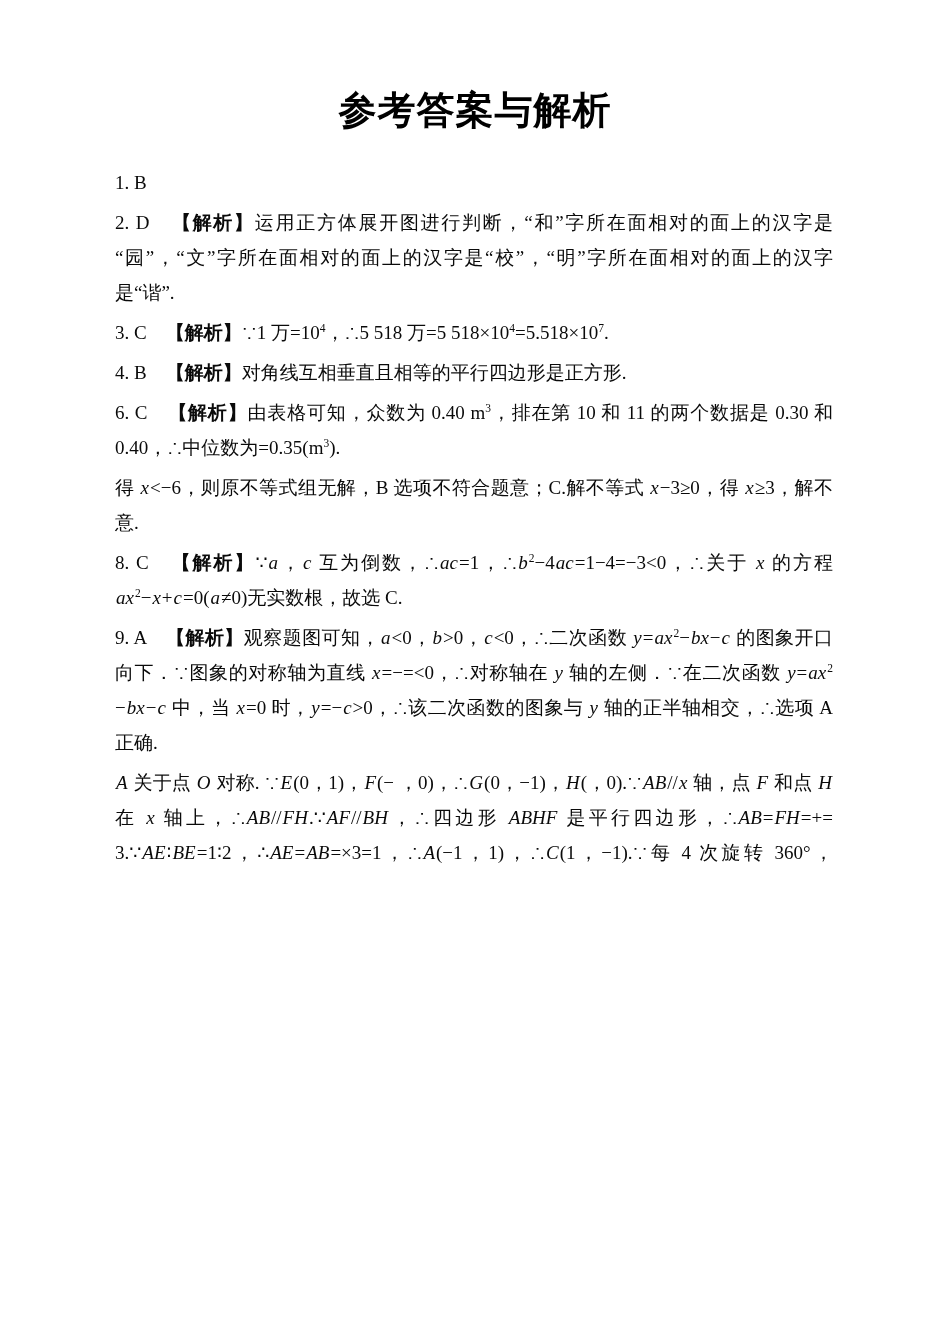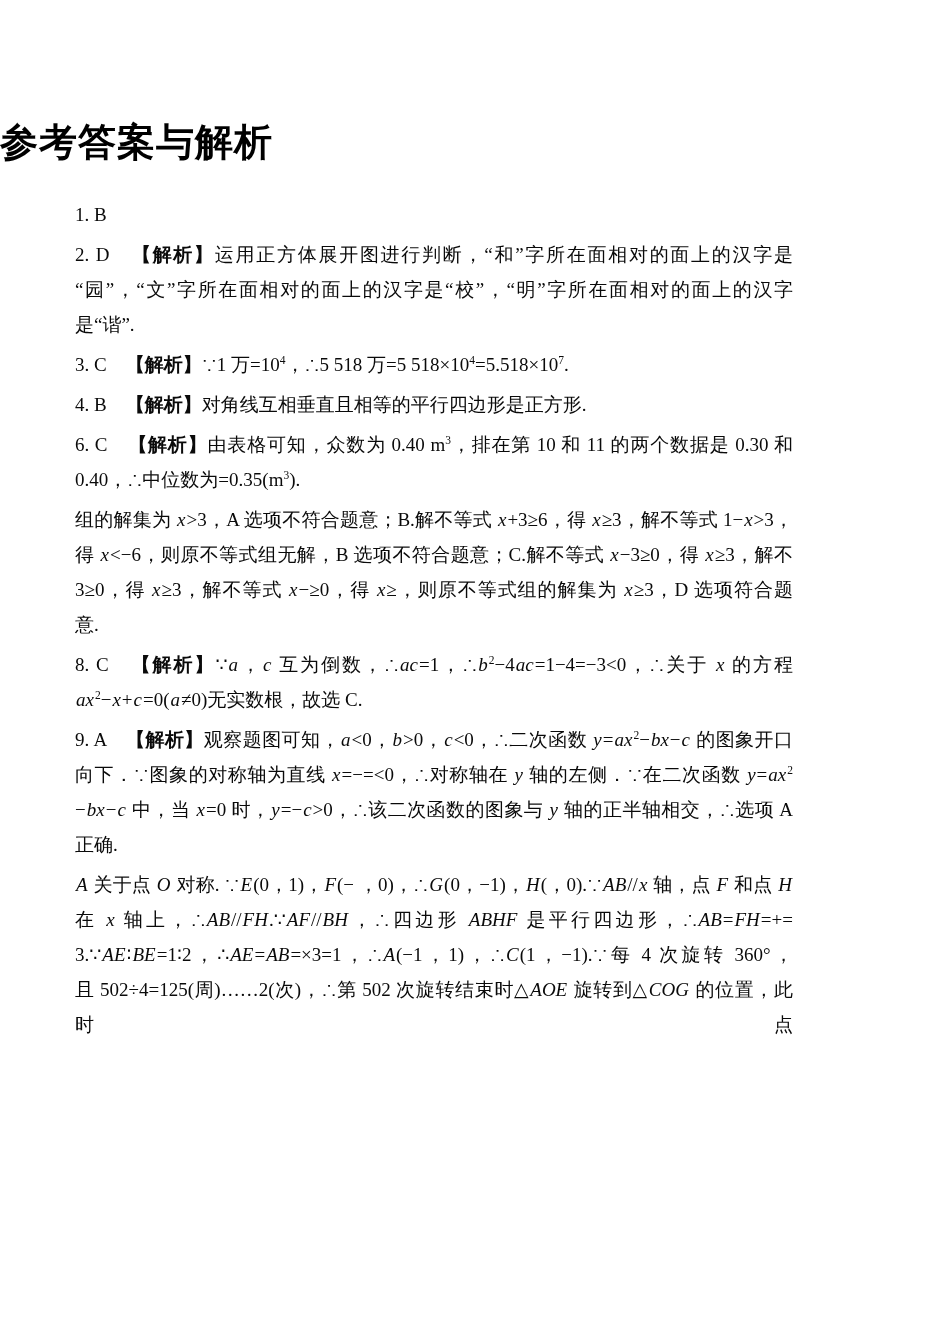--- a/index.html
+++ b/index.html
@@ -7,31 +7,31 @@
     position:relative;
     width:950px;
     height:1344px;
     background:#ffffff;
     overflow:hidden;
     font-family:"Liberation Serif","DejaVu Serif",serif;
     color:#0a0a0a;
   }
   .doc-title{
     margin:0;
-    padding-top:120px;
-    text-align:left;
+    padding-top:88px;
+    text-align:center;
     font-size:38px;
     line-height:44px;
     font-weight:bold;
     letter-spacing:1px;
     color:#000;
   }
   .content{
     width:718px;
-    margin-left:75px;
+    margin-left:115px;
     margin-top:33px;
   }
   .item{
     font-size:19px;
     line-height:35px;
     margin:0;
     margin-top:5px;
     color:#0a0a0a;
   }
   .item:first-child{margin-top:0;}
@@ -76,35 +76,32 @@
         <div class="line last">3. C　<span class="bold">【解析】</span>∵1 万=10<sup>4</sup>，∴5 518 万=5 518×10<sup>4</sup>=5.518×10<sup>7</sup>.</div>
       </div>
       <div class="item">
         <div class="line last">4. B　<span class="bold">【解析】</span>对角线互相垂直且相等的平行四边形是正方形.</div>
       </div>
       <div class="item">
         <div class="line">6. C　<span class="bold">【解析】</span>由表格可知，众数为 0.40 m<sup>3</sup>，排在第 10 和 11 的两个数据是 0.30 和</div>
         <div class="line last">0.40，∴中位数为=0.35(m<sup>3</sup>).</div>
       </div>
       <div class="item">
-        <div class="line">组的解集为 <i>x</i>&gt;3，A 选项不符合题意；B.解不等式 <i>x</i>+3≥6，得 <i>x</i>≥3，解不等式 1−<i>x</i>&gt;3，</div>
         <div class="line">得 <i>x</i>&lt;−6，则原不等式组无解，B 选项不符合题意；C.解不等式 <i>x</i>−3≥0，得 <i>x</i>≥3，解不</div>
-        <div class="line">3≥0，得 <i>x</i>≥3，解不等式 <i>x</i>−≥0，得 <i>x</i>≥，则原不等式组的解集为 <i>x</i>≥3，D 选项符合题</div>
         <div class="line last">意.</div>
       </div>
       <div class="item">
         <div class="line">8. C　<span class="bold">【解析】</span>∵<i>a</i>，<i>c</i> 互为倒数，∴<i>ac</i>=1，∴<i>b</i><sup>2</sup>−4<i>ac</i>=1−4=−3&lt;0，∴关于 <i>x</i> 的方程</div>
         <div class="line last"><i>ax</i><sup>2</sup>−<i>x</i>+<i>c</i>=0(<i>a</i>≠0)无实数根，故选 C.</div>
       </div>
       <div class="item">
         <div class="line">9. A　<span class="bold">【解析】</span>观察题图可知，<i>a</i>&lt;0，<i>b</i>&gt;0，<i>c</i>&lt;0，∴二次函数 <i>y</i>=<i>ax</i><sup>2</sup>−<i>bx</i>−<i>c</i> 的图象开口</div>
         <div class="line">向下．∵图象的对称轴为直线 <i>x</i>=−=&lt;0，∴对称轴在 <i>y</i> 轴的左侧．∵在二次函数 <i>y</i>=<i>ax</i><sup>2</sup></div>
         <div class="line">−<i>bx</i>−<i>c</i> 中，当 <i>x</i>=0 时，<i>y</i>=−<i>c</i>&gt;0，∴该二次函数的图象与 <i>y</i> 轴的正半轴相交，∴选项 A</div>
         <div class="line last">正确.</div>
       </div>
       <div class="item">
         <div class="line"><i>A</i> 关于点 <i>O</i> 对称. ∵<i>E</i>(0，1)，<i>F</i>(− ，0)，∴<i>G</i>(0，−1)，<i>H</i>(，0).∵<i>AB</i>//<i>x</i> 轴，点 <i>F</i> 和点 <i>H</i></div>
         <div class="line">在 <i>x</i> 轴上，∴<i>AB</i>//<i>FH</i>.∵<i>AF</i>//<i>BH</i>，∴四边形 <i>ABHF</i> 是平行四边形，∴<i>AB</i>=<i>FH</i>=+=</div>
         <div class="line">3.∵<i>AE</i>∶<i>BE</i>=1∶2，∴<i>AE</i>=<i>AB</i>=×3=1，∴<i>A</i>(−1，1)，∴<i>C</i>(1，−1).∵每 4 次旋转 360°，</div>
-        <div class="line">且 502÷4=125(周)……2(次)，∴第 502 次旋转结束时△<i>AOE</i> 旋转到△<i>COG</i> 的位置，此时点</div>
       </div>
     </div>
 </div>
 
 </body></html>

